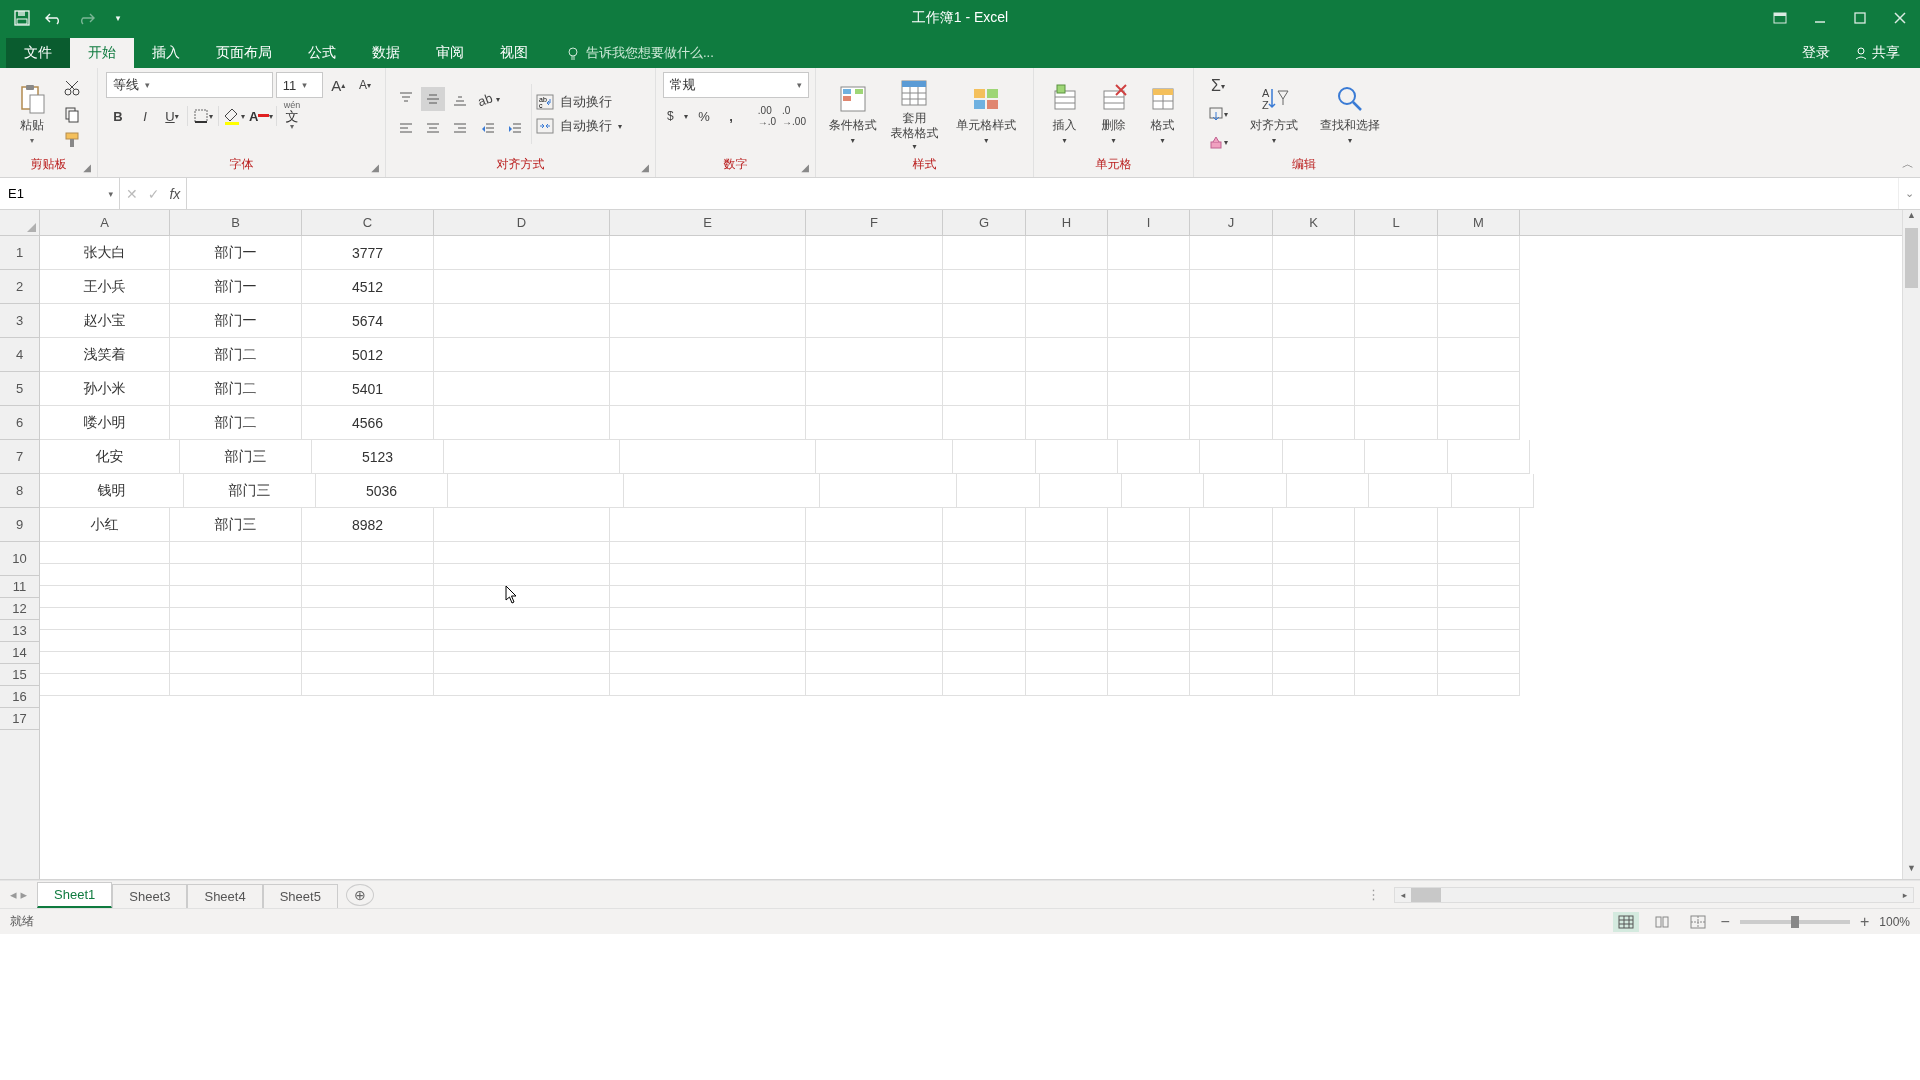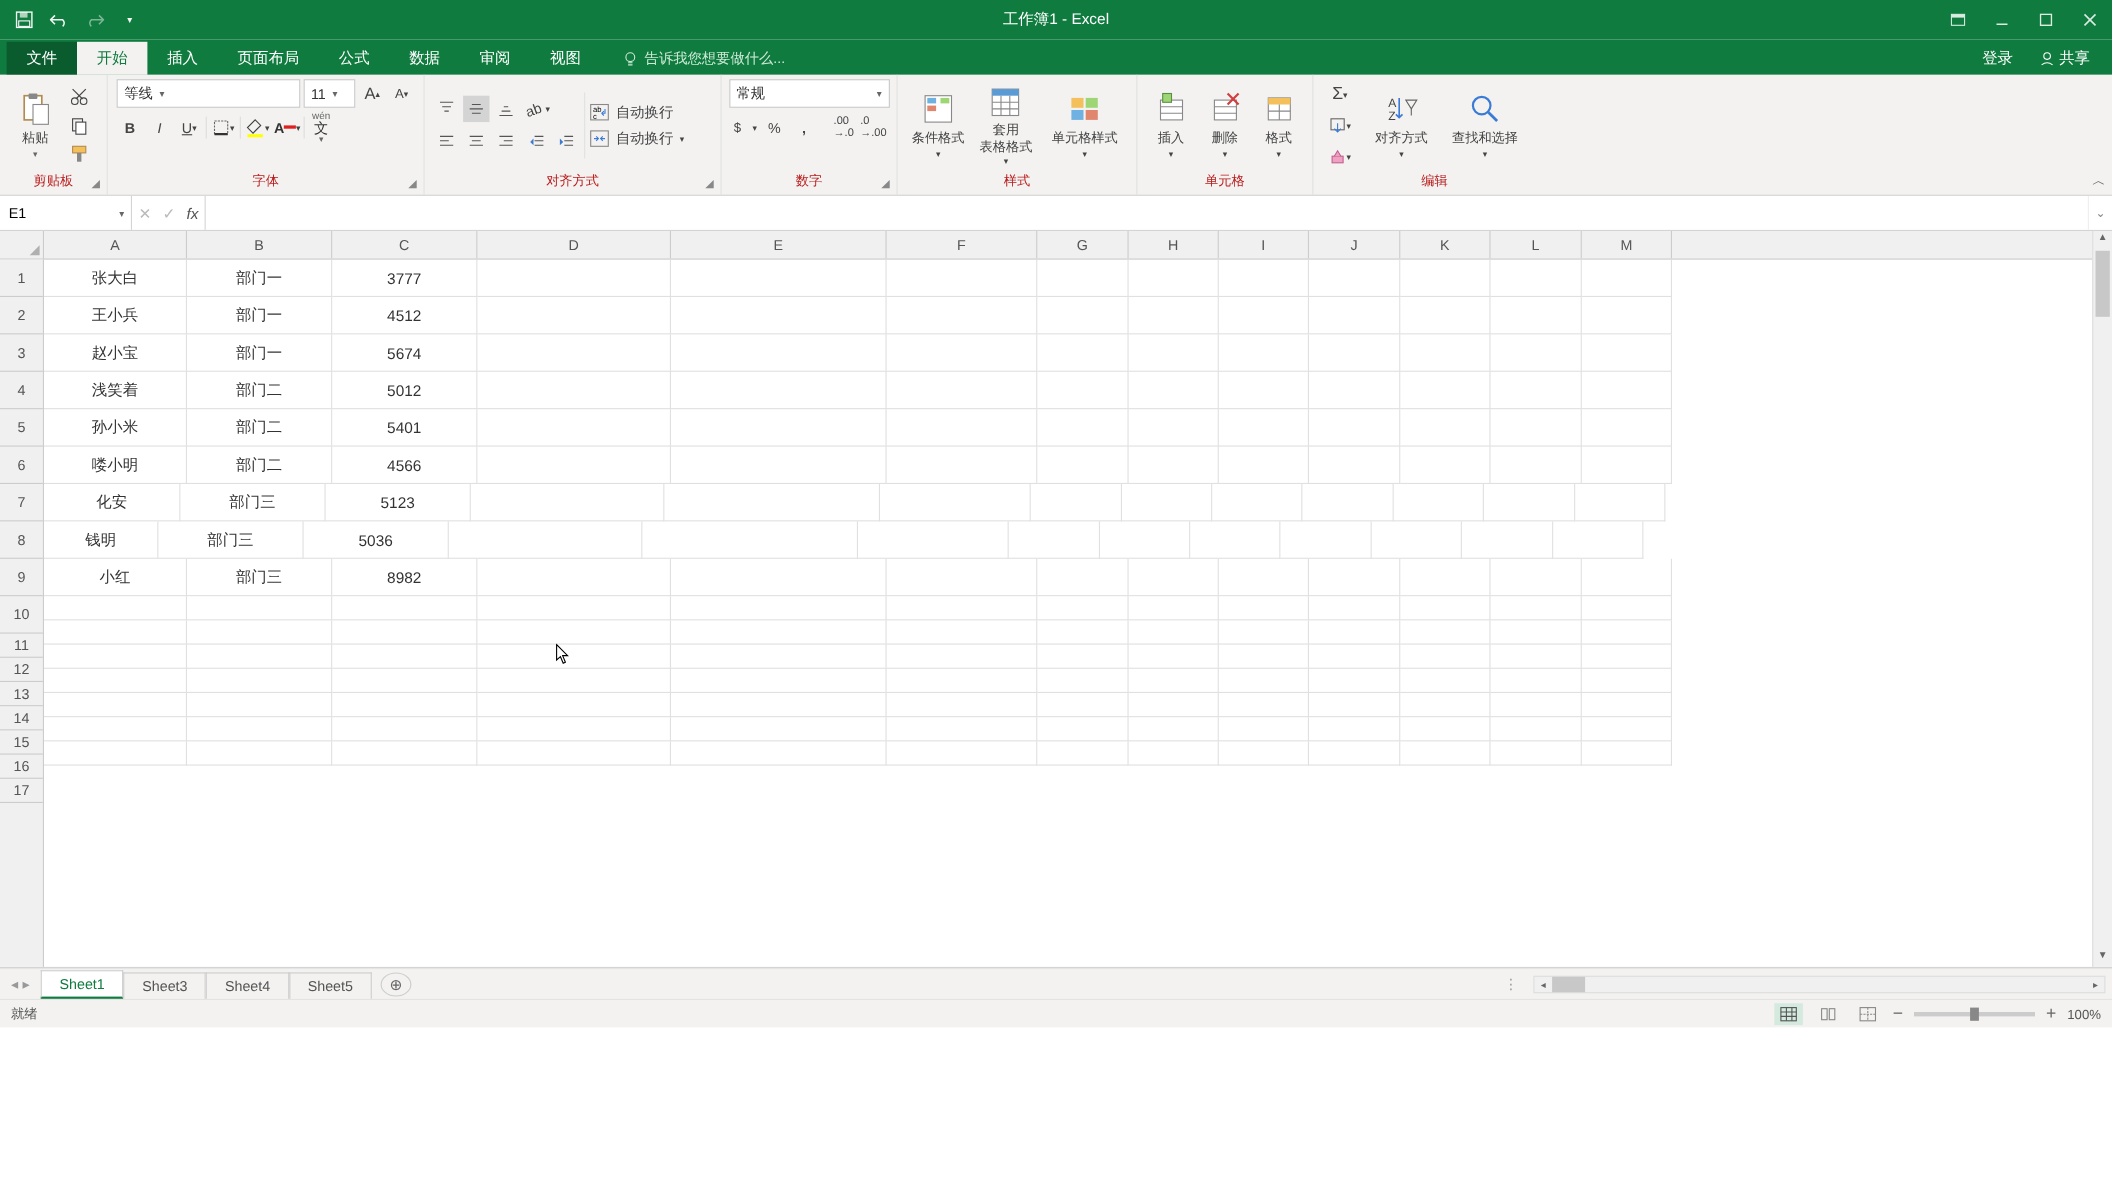--- a/index.html
+++ b/index.html
@@ -654,36 +654,36 @@
         <div class="cell" style="width: 137px;"></div>
         <div class="cell" style="width: 83px;"></div>
         <div class="cell" style="width: 82px;"></div>
         <div class="cell" style="width: 82px;"></div>
         <div class="cell" style="width: 83px;"></div>
         <div class="cell" style="width: 82px;"></div>
         <div class="cell" style="width: 83px;"></div>
         <div class="cell" style="width: 82px;"></div>
       </div>
       <div class="cell-row">
-        <div class="cell" style="width: 124px;">化安</div>
+        <div class="cell" style="width: 140px;">化安</div>
         <div class="cell" style="width: 132px;">部门三</div>
         <div class="cell" style="width: 132px;">5123</div>
         <div class="cell" style="width: 176px;"></div>
         <div class="cell" style="width: 196px;"></div>
         <div class="cell" style="width: 137px;"></div>
         <div class="cell" style="width: 83px;"></div>
         <div class="cell" style="width: 82px;"></div>
         <div class="cell" style="width: 82px;"></div>
         <div class="cell" style="width: 83px;"></div>
         <div class="cell" style="width: 82px;"></div>
         <div class="cell" style="width: 83px;"></div>
         <div class="cell" style="width: 82px;"></div>
       </div>
       <div class="cell-row">
-        <div class="cell" style="width: 104px;">钱明</div>
+        <div class="cell" style="width: 144px;">钱明</div>
         <div class="cell" style="width: 132px;">部门三</div>
         <div class="cell" style="width: 132px;">5036</div>
         <div class="cell" style="width: 176px;"></div>
         <div class="cell" style="width: 196px;"></div>
         <div class="cell" style="width: 137px;"></div>
         <div class="cell" style="width: 83px;"></div>
         <div class="cell" style="width: 82px;"></div>
         <div class="cell" style="width: 82px;"></div>
         <div class="cell" style="width: 83px;"></div>
         <div class="cell" style="width: 82px;"></div>

